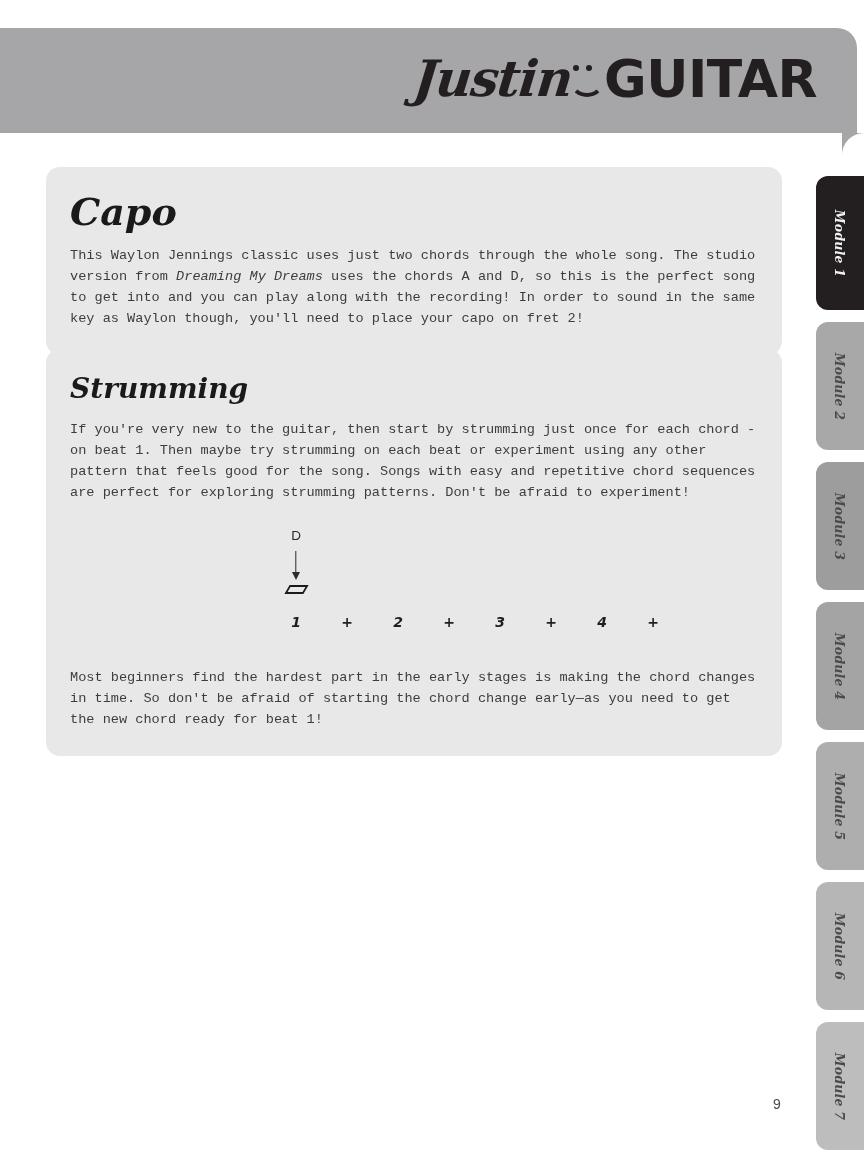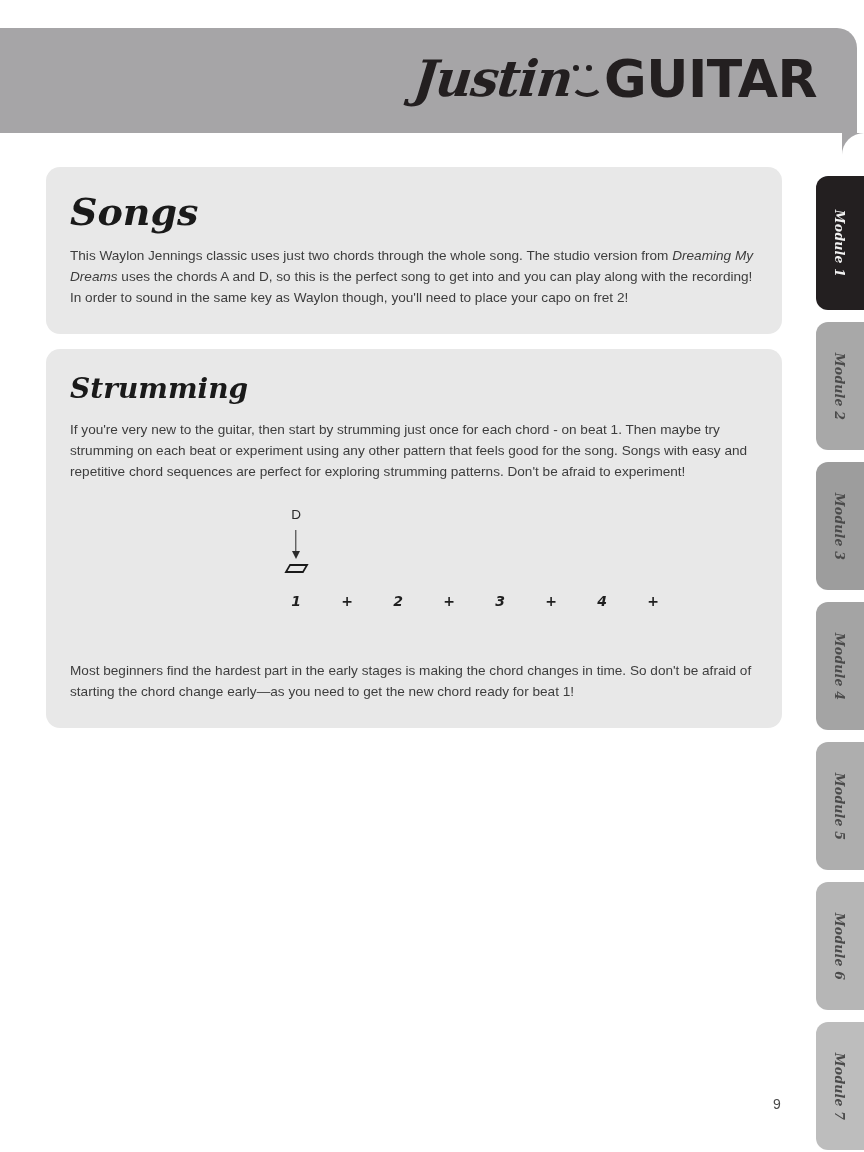--- a/index.html
+++ b/index.html
@@ -125,28 +125,28 @@
     font-weight: 700;
     color: #1a1a1a;
     margin: 0 0 14px 0;
     line-height: 1;
     letter-spacing: 0px;
   }
   #card-capo .card-title { font-size: 38px; }
   #card-strumming .card-title { font-size: 28px; margin-bottom: 16px; }
 
   .card-body {
-    font-family: Liberation Sans, sans-serif;
+    font-family: Liberation Mono, monospace;
     font-size: 13.6px;
     line-height: 21px;
     color: #3d3d3d;
     margin: 0;
   }
   .card-body em { font-style: italic; }
-  .card-body.last { margin-top: 40px; }
+  .card-body.last { margin-top: 26px; }
 
   
   .pattern {
     position: relative;
     margin: 26px 0 0 0;
     height: 112px;
   }
   .pattern-grid {
     position: absolute;
     left: 200px;
@@ -275,21 +275,21 @@
       <span class="eye l"></span>
       <span class="eye r"></span>
       <span class="mouth"></span>
     </span>
     <span class="logo-guitar">GUITAR</span>
   </div>
 </div>
 <div class="header-notch"></div>
 
 <section class="card" id="card-capo">
-  <h2 class="card-title">Songs</h2>
+  <h2 class="card-title">Capo</h2>
   <p class="card-body"><span>This Waylon Jennings classic uses just two chords through the whole song. The studio version from </span><em>Dreaming My Dreams</em><span> uses the chords A and D, so this is the perfect song to get into and you can play along with the recording! In order to sound in the same key as Waylon though, you'll need to place your capo on fret 2!</span></p>
 </section>
 
 <section class="card" id="card-strumming">
   <h2 class="card-title">Strumming</h2>
   <p class="card-body"><span>If you're very new to the guitar, then start by strumming just once for each chord - on beat 1. Then maybe try strumming on each beat or experiment using any other pattern that feels good for the song. Songs with easy and repetitive chord sequences are perfect for exploring strumming patterns. Don't be afraid to experiment!</span></p>
 
   <div class="pattern">
     <div class="pattern-grid" id="pattern-grid">
         <div class="pat-col" style="left: 0px;">

